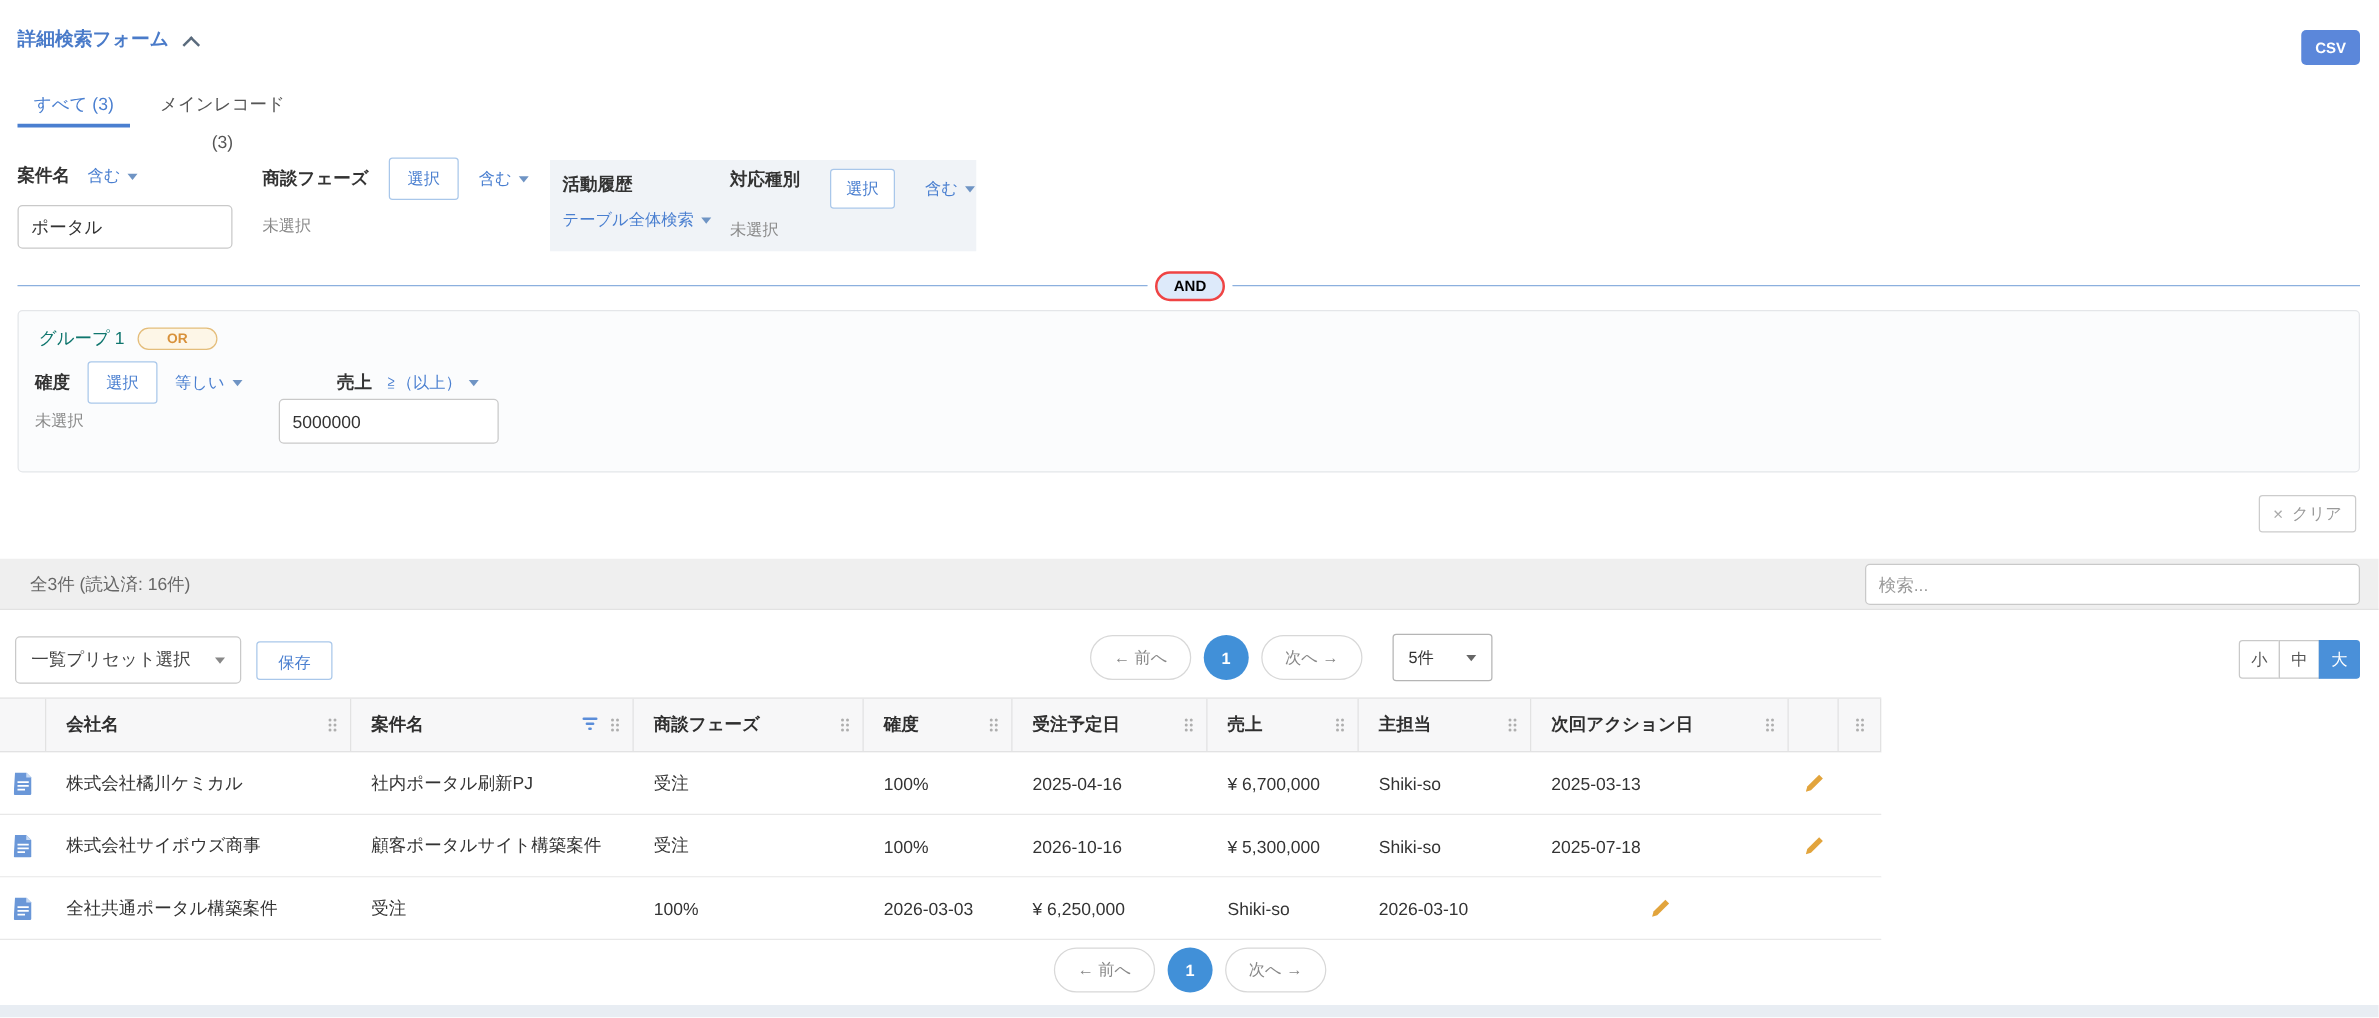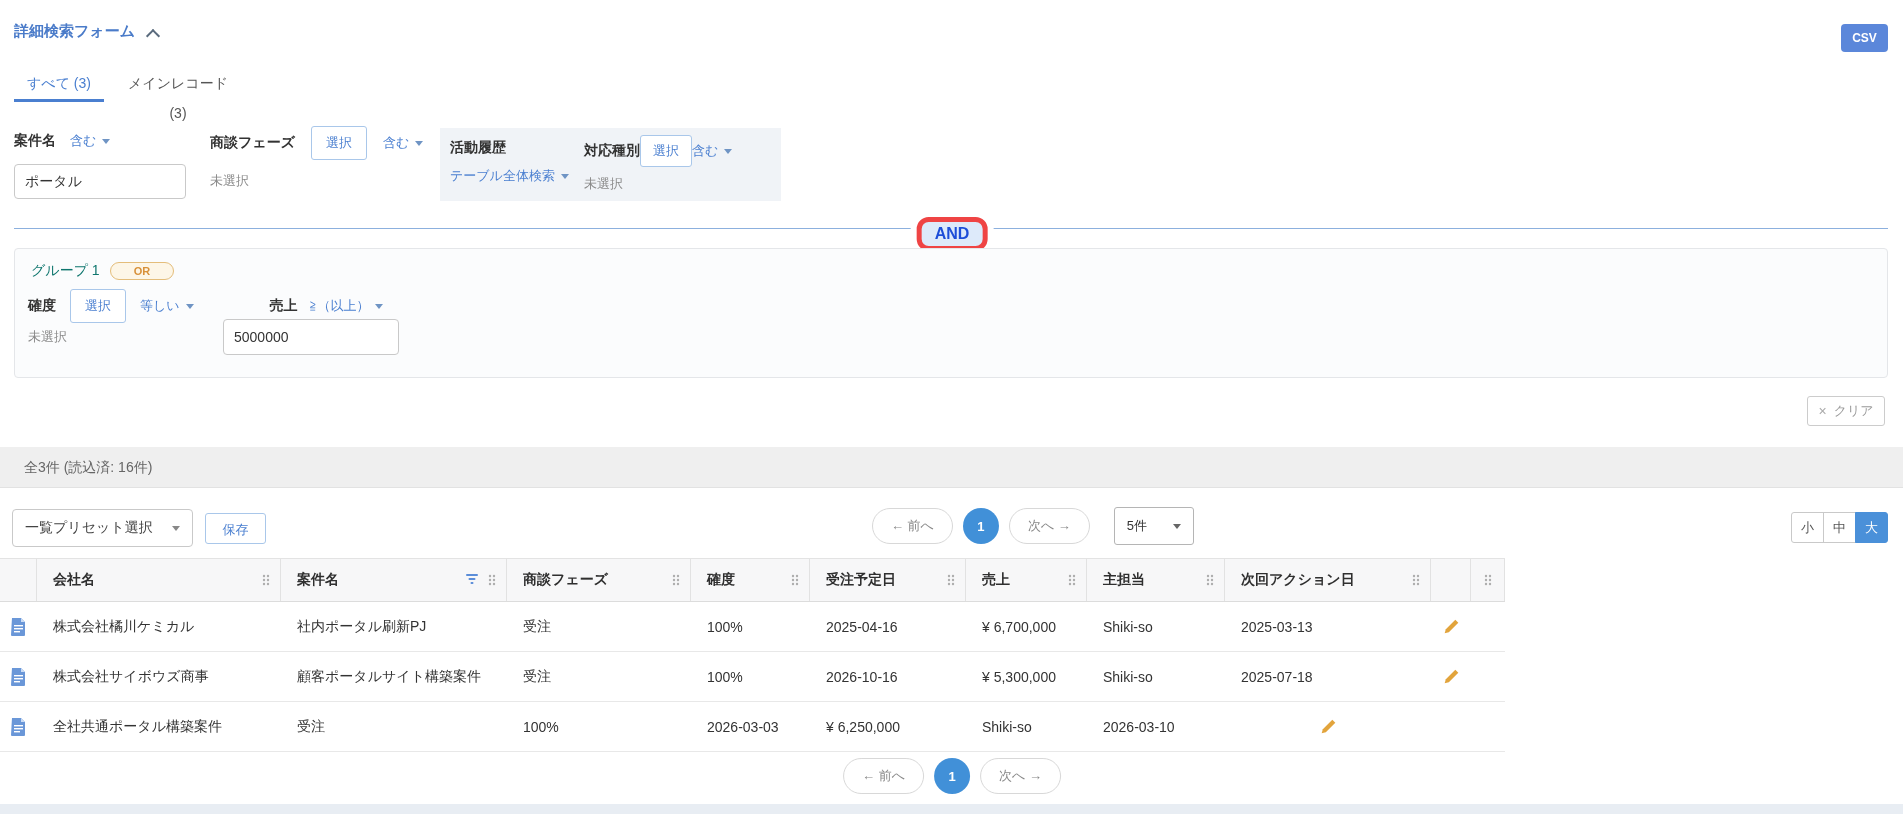--- a/index.html
+++ b/index.html
@@ -29,27 +29,27 @@
   .f-case input { margin-top:12px; width:172px; height:35px; }
 
   .f-phase { position:absolute; left:210px; top:126px; }
   .f-phase .row1 { display:flex; align-items:center; gap:16px; }
   .f-phase .status { margin-top:12px; }
 
   .activity-panel { position:absolute; left:440px; top:128px; width:341px; height:73px; background:#f0f3f7; }
   .ap-left { position:absolute; left:10px; top:11px; }
   .ap-left .scope { margin-top:10px; }
   .ap-right { position:absolute; left:144px; top:7px; }
-  .ap-right .row1 { display:flex; align-items:center; gap:0; }
+  .ap-right .row1 { display:flex; gap:24px; }
   .ap-right .sel-btn { padding:6px 12px; }
   .ap-right .status { margin-top:8px; }
 
   
   .and-line { position:absolute; left:14px; top:228px; width:1874px; height:1px; background:#8cb0de; }
-  .and-pill { position:absolute; left:952px; top:217px; transform:translateX(-50%); background:#ddeafa; border:5px solid #ef4444; color:#1d4ed8; font-size:16px; font-weight:bold; padding:3px 13px; border-radius:12px; box-shadow:0 0 0 6px #fff; }
+  .and-pill { position:absolute; left:952px; top:217px; transform:translateX(-50%); background:#ddeafa; border:2px solid #ef4444; color:#000000; font-size:12px; font-weight:bold; padding:3px 13px; border-radius:12px; box-shadow:0 0 0 6px #fff; }
 
   
   .group-box { position:absolute; left:14px; top:248px; width:1874px; height:130px; background:#fbfcfd; border:1px solid #e4e6e9; border-radius:4px; }
   .g-title-row { position:absolute; left:16px; top:13px; display:flex; align-items:center; gap:10px; }
   .g-title { font-size:14px; color:#0f766e; }
   .or-pill { background:#fdf6e7; border:1px solid #e4bd7a; color:#d8913a; font-size:11px; font-weight:bold; padding:2px 23px; border-radius:11px; }
   .g-cond-row { position:absolute; left:13px; top:40px; display:flex; align-items:center; gap:14px; }
   .g-sales { margin-left:62px; display:flex; align-items:center; gap:12px; }
   .g-status { position:absolute; left:13px; top:79px; }
   .g-input { position:absolute; left:208px; top:70px; width:176px; height:36px; }
@@ -180,20 +180,21 @@
     <input class="txt-input g-input" value="5000000" style="">
   </div>
 
   <button class="clear-btn">
     <span class="clear-x">×</span>
     <span>クリア</span>
   </button>
 
   <div class="info-bar">
     <div class="summary">全3件 (読込済: 16件)</div>
+    <input class="txt-input search-input" placeholder="検索..." style="">
   </div>
 
   <div class="toolbar">
     <div class="preset-dd">
       <span>一覧プリセット選択</span>
       <span class="caret"></span>
     </div>
     <button class="sel-btn save-btn">保存</button>
     <div class="pager">
       <button class="pill-btn">← 前へ</button>

